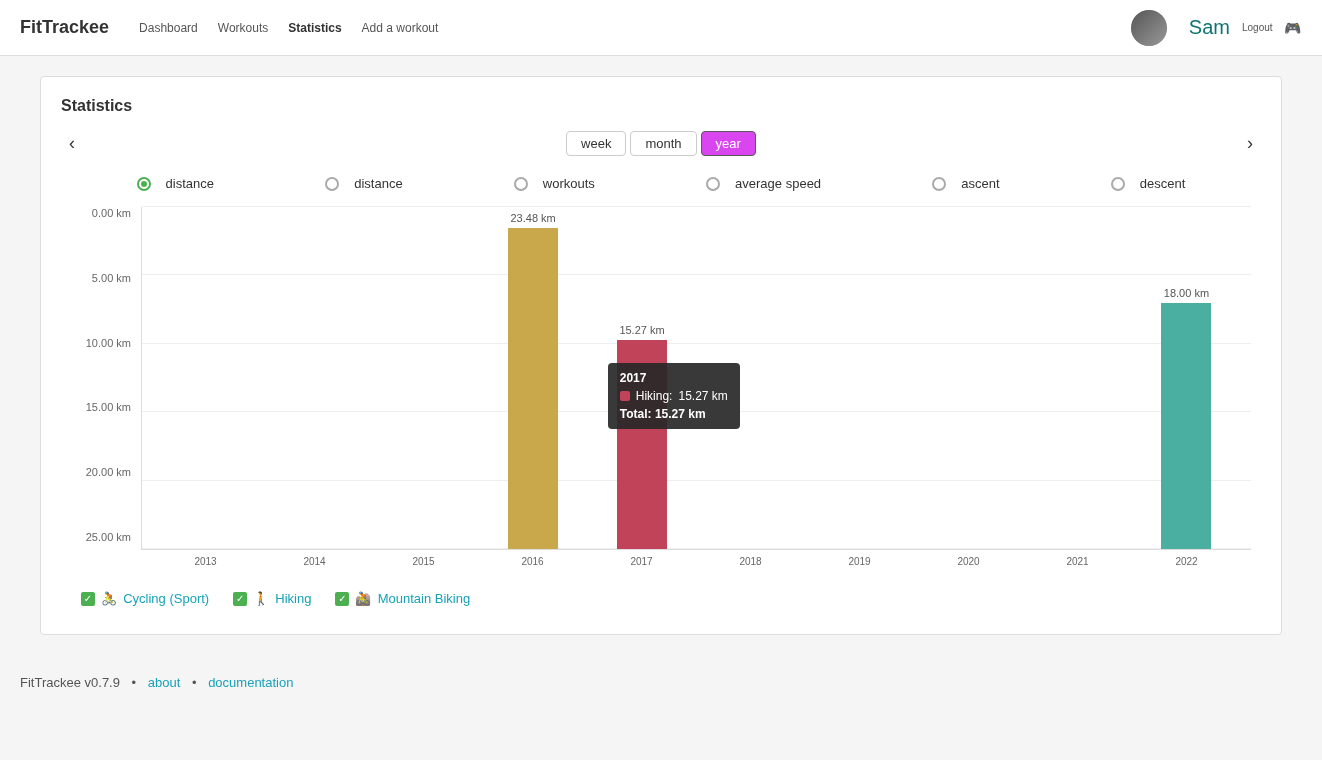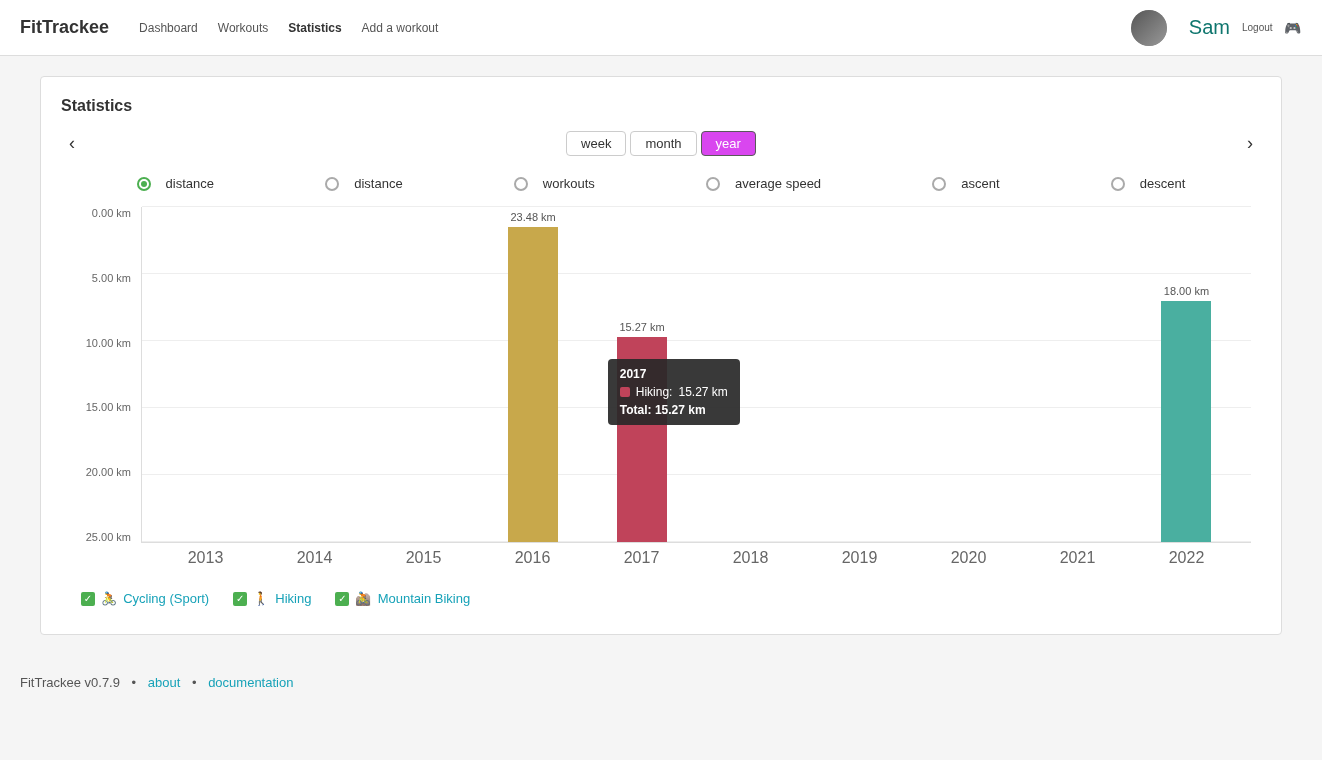--- a/index.html
+++ b/index.html
@@ -180,21 +180,21 @@
     }
     .bar {
       width: 50px;
       position: relative;
       cursor: pointer;
     }
     .x-labels {
       display: flex;
       justify-content: space-around;
       padding: 6px 10px 0;
-      font-size: 16px;
+      font-size: 10px;
       color: #666;
     }
     .x-label { text-align: center; width: 50px; }
 
     
     .tooltip-box {
       position: absolute;
       background: rgba(40,40,40,0.92);
       color: #fff;
       border-radius: 4px;

